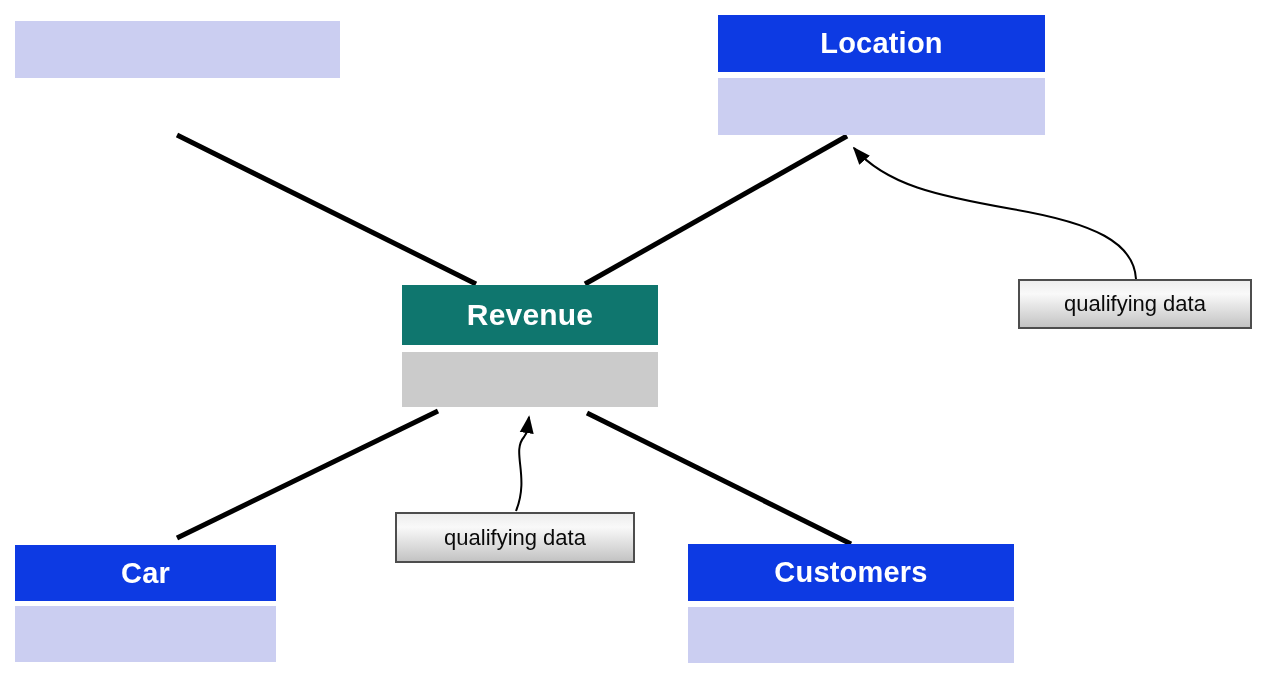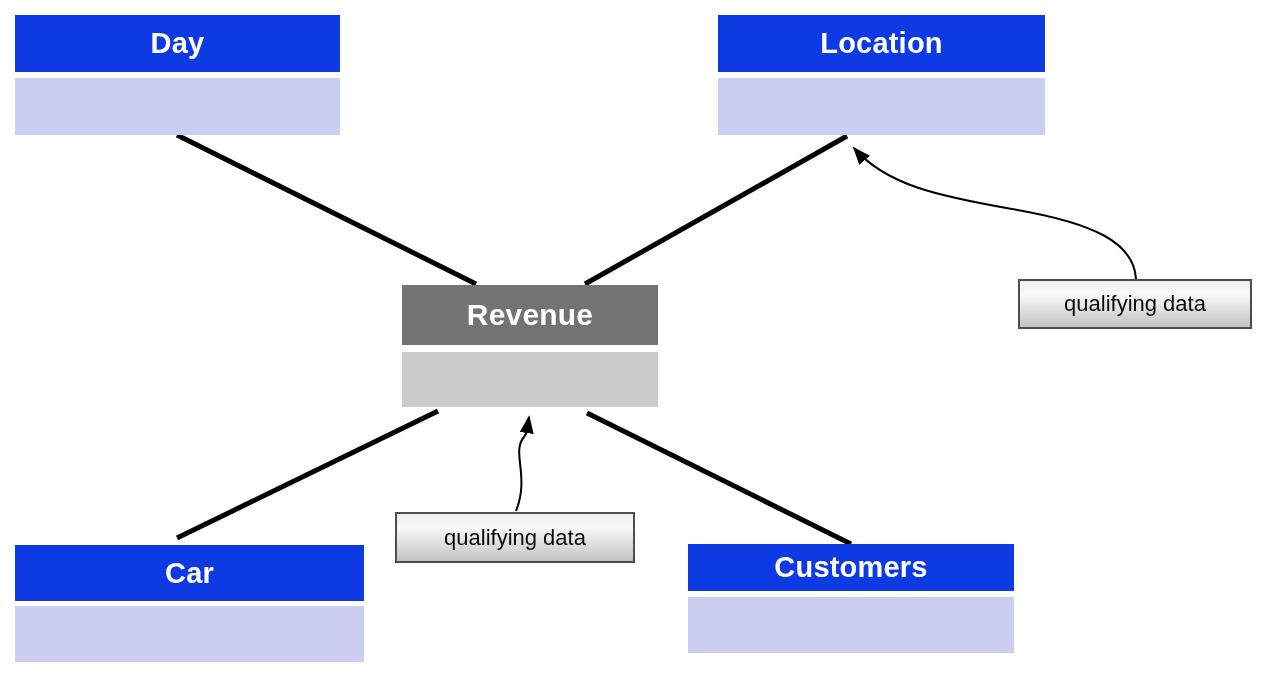--- a/index.html
+++ b/index.html
@@ -34,35 +34,35 @@
     font-weight: bold;
     font-size: 29px;
     letter-spacing: 0.2px;
   }
   .entity-body {
     background: #cbcef1;
   }
   
   #entity-day      { left: 15px;  top: 15px;  width: 325px; }
   #entity-location { left: 718px; top: 15px;  width: 327px; }
-  #entity-car      { left: 15px;  top: 545px; width: 349px; }
+  #entity-car      { left: 15px;  top: 545px; width: 261px; }
   #entity-customers{ left: 688px; top: 544px; width: 326px; }
   #entity-day .entity-header,
   #entity-location .entity-header { height: 57px; }
   #entity-car .entity-header      { height: 56px; }
-  #entity-customers .entity-header{ height: 47px; text-align: center; }
+  #entity-customers .entity-header{ height: 57px; text-align: center; }
   #entity-day .entity-body,
   #entity-location .entity-body { height: 57px; margin-top: 6px; }
   #entity-car .entity-body      { height: 56px; margin-top: 5px; }
   #entity-customers .entity-body{ height: 56px; margin-top: 6px; }
   
   #entity-revenue { left: 402px; top: 285px; width: 256px; }
   #entity-revenue .entity-header {
     height: 60px;
-    background: #737373;
+    background: #0f766e;
     font-size: 30px;
   }
   #entity-revenue .entity-body {
     height: 55px;
     margin-top: 7px;
     background: #cbcbcb;
   }
   
   .callout {
     position: absolute;
@@ -94,23 +94,20 @@
     <line x1="177" y1="135" x2="476" y2="284" stroke="#000000" stroke-width="5"></line>
     <line x1="585" y1="284" x2="847" y2="136" stroke="#000000" stroke-width="5"></line>
     <line x1="438" y1="411" x2="177" y2="538" stroke="#000000" stroke-width="5"></line>
     <line x1="587" y1="413" x2="851" y2="544" stroke="#000000" stroke-width="5"></line>
 
     <path d="M 1136 279 C 1134 243, 1095 223, 1012 209 C 938 196, 886 185, 854 148" fill="none" stroke="#000000" stroke-width="2" marker-end="url(#arrowhead)"></path>
     <path d="M 516 511 C 530 476, 511 452, 524 437 C 530 429, 528 424, 529 417" fill="none" stroke="#000000" stroke-width="2" marker-end="url(#arrowhead)"></path>
   </svg>
 
   <div class="entity" id="entity-day">
-    <div class="entity-header">
-      <span>Day</span>
-    </div>
     <div class="entity-body"></div>
   </div>
 
   <div class="entity" id="entity-location">
     <div class="entity-header">
       <span>Location</span>
     </div>
     <div class="entity-body"></div>
   </div>
 

